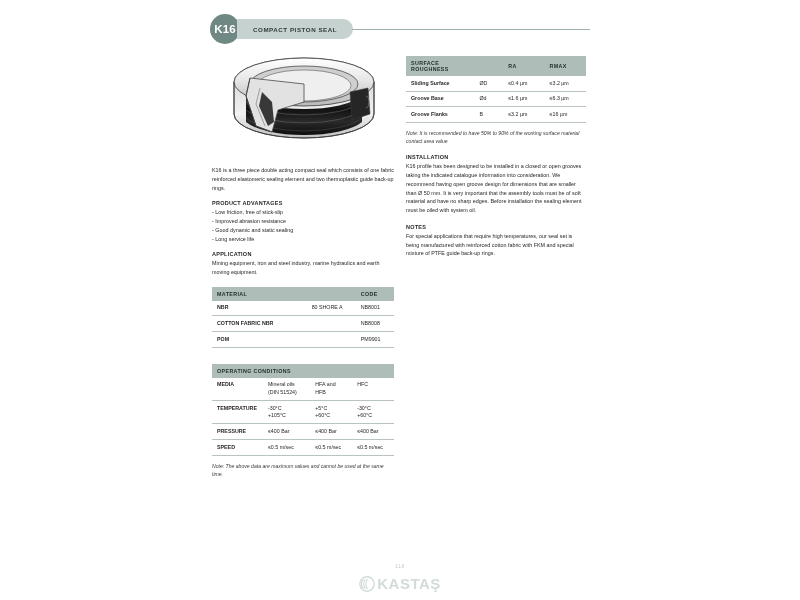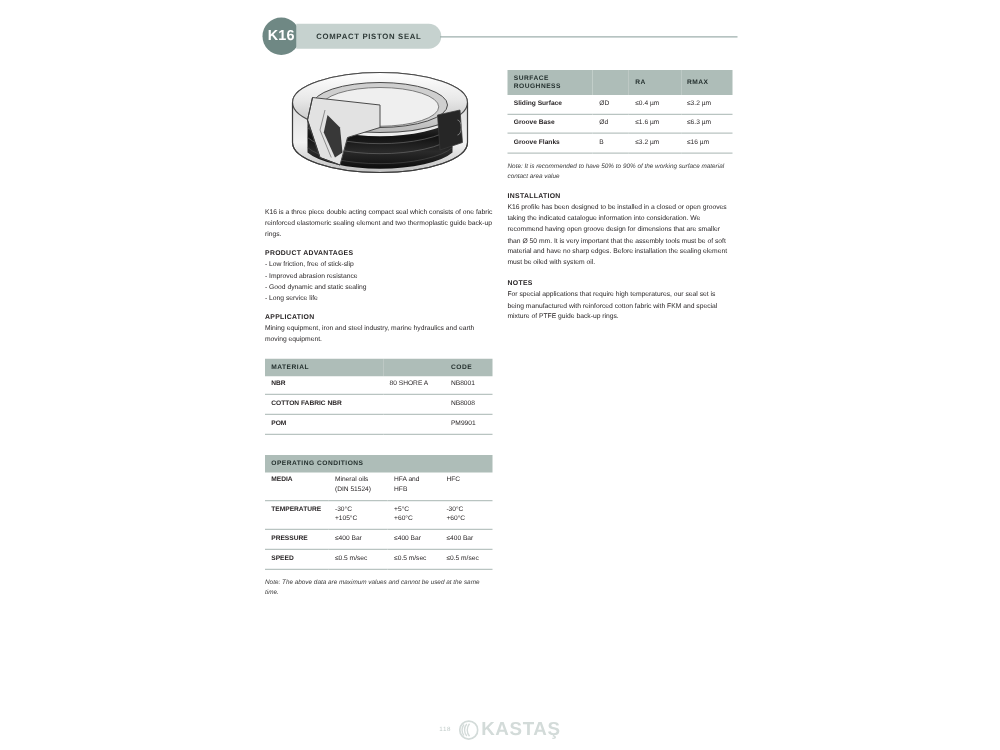--- a/index.html
+++ b/index.html
@@ -73,21 +73,21 @@
 
   .tbl-block { margin-top: 10px; }
   .tbl-surface { margin: 0; }
 
   
   .right-col h4.sec { margin-top: 9px; }
 
   
   .footer {
     position: absolute; left: 0; right: 0; bottom: 8px;
-    display: flex; align-items: center; justify-content: center; gap: 6px;
+    display: flex; align-items: center; justify-content: center; gap: 6px; flex-direction: column;
   }
   .page-num { font-size: 5px; color: #c3cdcb; letter-spacing: .5px; }
   .logo-wrap { display: flex; align-items: center; gap: 2px; }
   .logo-text {
     font-size: 15px; font-weight: bold; letter-spacing: .5px;
     color: #d3dbd9; font-family: "Liberation Sans", sans-serif;
   }
 </style>
 </head>
 <body>

